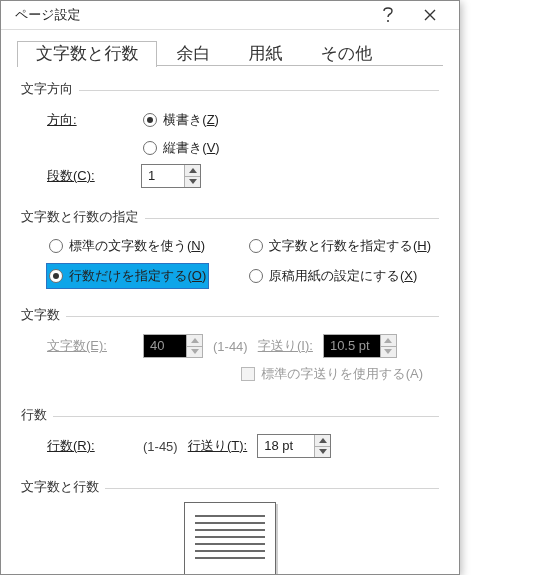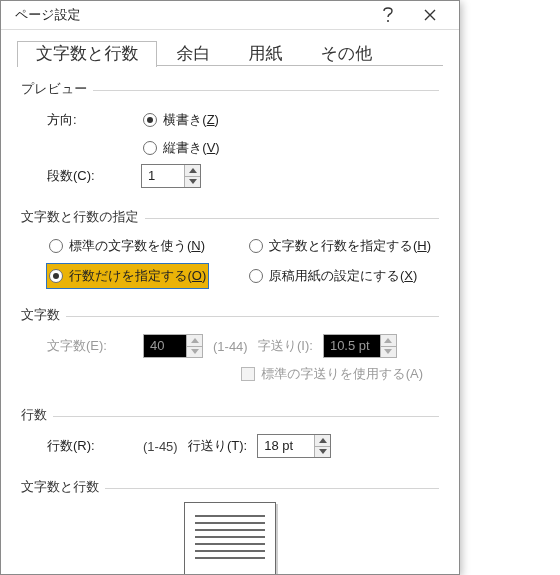--- a/index.html
+++ b/index.html
@@ -106,20 +106,21 @@
 
   .row {
     display: flex;
     align-items: center;
     min-height: 28px;
     gap: 8px;
   }
   .lbl {
     width: 86px;
     color: #222;
+    text-decoration: underline;
   }
   .lbl.disabled { color: #9a9a9a; }
 
   
   .radio {
     display: flex;
     align-items: center;
     gap: 6px;
     height: 24px;
     padding: 0 2px;
@@ -135,21 +136,21 @@
   }
   .radio .r .dot {
     width: 6px; height: 6px;
     border-radius: 50%;
     background: #333;
     display: none;
   }
   .radio.checked .r .dot { display: block; }
   .radio.highlight {
     outline: 1px solid #2b72c2;
-    background: #eab308;
+    background: #0ea5e9;
   }
   .radio .txt { color: #222; }
   .radio .u { text-decoration: underline; }
 
   
   .chk {
     display: flex;
     align-items: center;
     gap: 6px;
     color: #9a9a9a;
@@ -255,21 +256,21 @@
       <div class="tab"><span>余白</span></div>
       <div class="tab"><span>用紙</span></div>
       <div class="tab"><span>その他</span></div>
     </div>
     <div class="tabstrip-line"></div>
 
     <div class="tabcontent">
 
       <div class="group">
         <div class="legend">
-          <span class="txt">プレビュー</span>
+          <span class="txt">文字方向</span>
           <span class="line"></span>
         </div>
         <div class="inner">
           <div class="row">
             <span class="lbl">方向:</span>
             <div class="radio checked">
               <span class="r">
                   <span class="dot"></span>
                 </span>
               <span class="txt"><span>横書き(</span><span class="u">Z</span><span>)</span></span>

